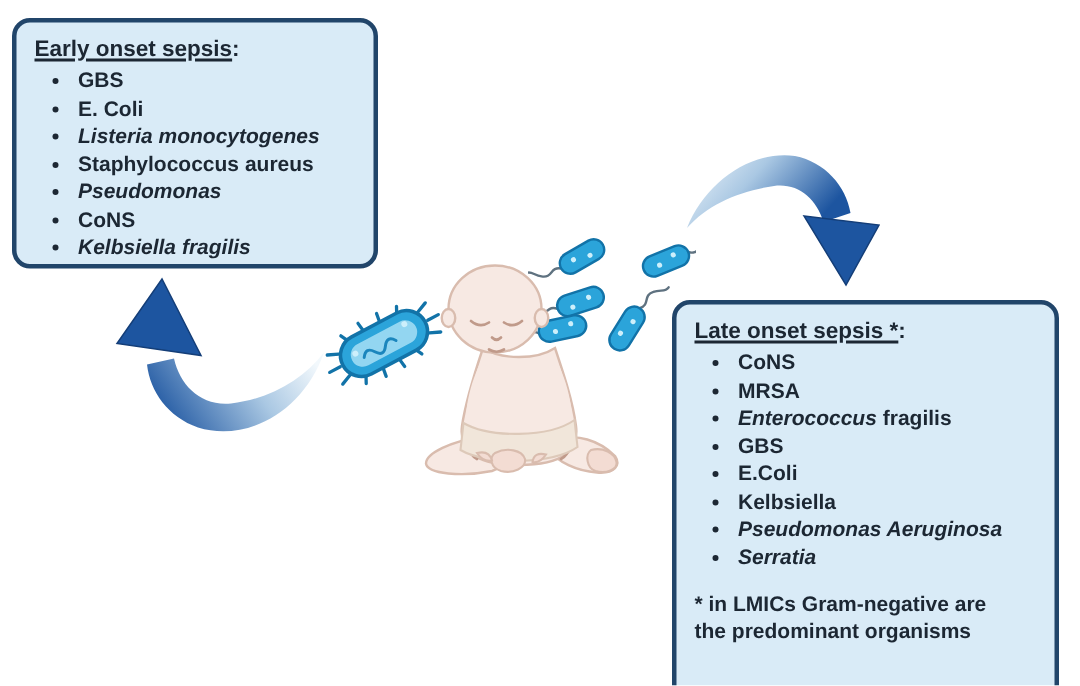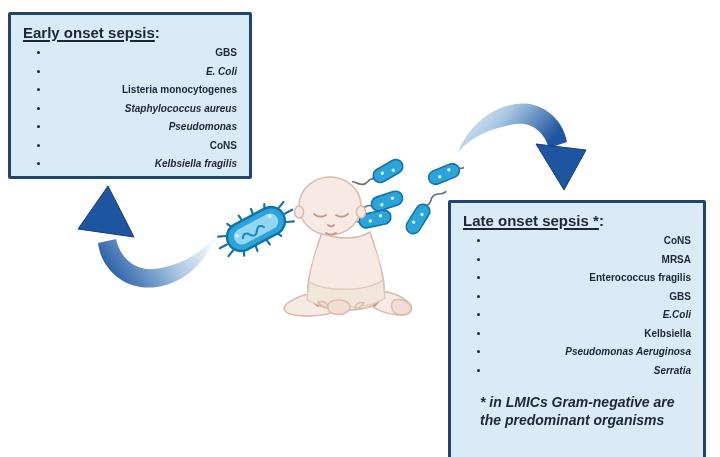--- a/index.html
+++ b/index.html
@@ -20,35 +20,35 @@
   html,body{margin:0;padding:0;}
   body{font-family:"Liberation Sans", sans-serif;}
   .canvas{
     position:relative;width:720px;height:457px;background:#ffffff;overflow:hidden;
     color:var(--text);
   }
   .sepsis-box{
     position:absolute;box-sizing:border-box;
     background:var(--box-fill);
     border:3px solid var(--box-border);
-    border-radius:2px;
-    padding:8px 12px 6px 12px;
+    border-radius:12px;
+    padding:8px 2px 6px 12px;
   }
   .box-early{left:8px;top:12px;width:244px;height:167px;}
   .box-late{left:448px;top:200px;width:258px;height:287px;}
   .box-title{font-size:15px;font-weight:700;line-height:19px;white-space:nowrap;}
   .box-title .u{text-decoration:underline;text-decoration-thickness:1.5px;text-underline-offset:2px;}
   ul.organism-list{
     margin:2px 0 0 0;padding:0 0 0 27px;list-style:disc;
-    font-size:10px;font-weight:600;line-height:18.5px;text-align:right;
+    font-size:14px;font-weight:600;line-height:18.5px;
   }
   ul.organism-list li{margin:0;padding-left:2px;}
   .footnote{
-    margin-top:13px;font-size:14px;font-weight:600;font-style:italic;
-    line-height:18px;white-space:pre-line;margin-left:17px;
+    margin-top:13px;font-size:14px;font-weight:600;
+    line-height:18px;white-space:pre-line;
   }
   .art{position:absolute;}
   
   .skin{fill:var(--baby-skin);stroke:var(--baby-outline);stroke-width:1.6;}
   .skin-noline{fill:var(--baby-skin);stroke:none;}
   .sole{fill:#f3dcd3;stroke:var(--baby-outline);stroke-width:1.4;}
   .face-line{fill:none;stroke:#c09a8a;stroke-width:1.8;stroke-linecap:round;}
   .diaper{fill:var(--diaper);stroke:#ddc9b9;stroke-width:1.4;}
   .rod{fill:var(--bacteria-fill);stroke:var(--bacteria-stroke);stroke-width:1.6;}
   .rod-big{fill:var(--bacteria-fill);stroke:var(--bacteria-stroke);stroke-width:2.4;}
@@ -61,39 +61,39 @@
 </style>
 </head>
 <body>
 
 <div class="canvas">
 
   <div class="sepsis-box box-early">
     <div class="box-title"><span class="u">Early onset sepsis</span><span>:</span></div>
     <ul class="organism-list">
         <li><span>GBS</span></li>
-        <li><span style="font-style: italic;">E. Coli</span></li>
-        <li><span style="">Listeria monocytogenes</span></li>
-        <li><span style="font-style: italic;">Staphylococcus aureus</span></li>
+        <li><span style="">E. Coli</span></li>
+        <li><span style="font-style: italic;">Listeria monocytogenes</span></li>
+        <li><span style="">Staphylococcus aureus</span></li>
         <li><span style="font-style: italic;">Pseudomonas</span></li>
         <li><span>CoNS</span></li>
         <li><span style="font-style: italic;">Kelbsiella fragilis</span></li>
       </ul>
   </div>
 
   <div class="sepsis-box box-late">
     <div class="box-title"><span class="u">Late onset sepsis *</span><span>:</span></div>
     <ul class="organism-list">
         <li><span>CoNS</span></li>
         <li><span>MRSA</span></li>
-        <li><span style="">Enterococcus</span><span> fragilis</span></li>
+        <li><span style="font-style: italic;">Enterococcus</span><span> fragilis</span></li>
         <li><span>GBS</span></li>
-        <li><span style="font-style: italic;">E.Coli</span></li>
+        <li><span style="">E.Coli</span></li>
         <li><span style="">Kelbsiella</span></li>
-        <li><span style="font-style: italic; margin-left: 29px;">Pseudomonas Aeruginosa</span></li>
+        <li><span style="font-style: italic;">Pseudomonas Aeruginosa</span></li>
         <li><span style="font-style: italic;">Serratia</span></li>
       </ul>
     <div class="footnote">* in LMICs Gram-negative are
 the predominant organisms</div>
   </div>
 
   <svg class="art" style="left:40px;top:183px" width="180" height="114" viewBox="0 0 180 114">
     <defs>
       <linearGradient id="lgL" x1="1" y1="0.3" x2="0" y2="0.6">
         <stop offset="0" stop-color="#f2f8fc"></stop>

